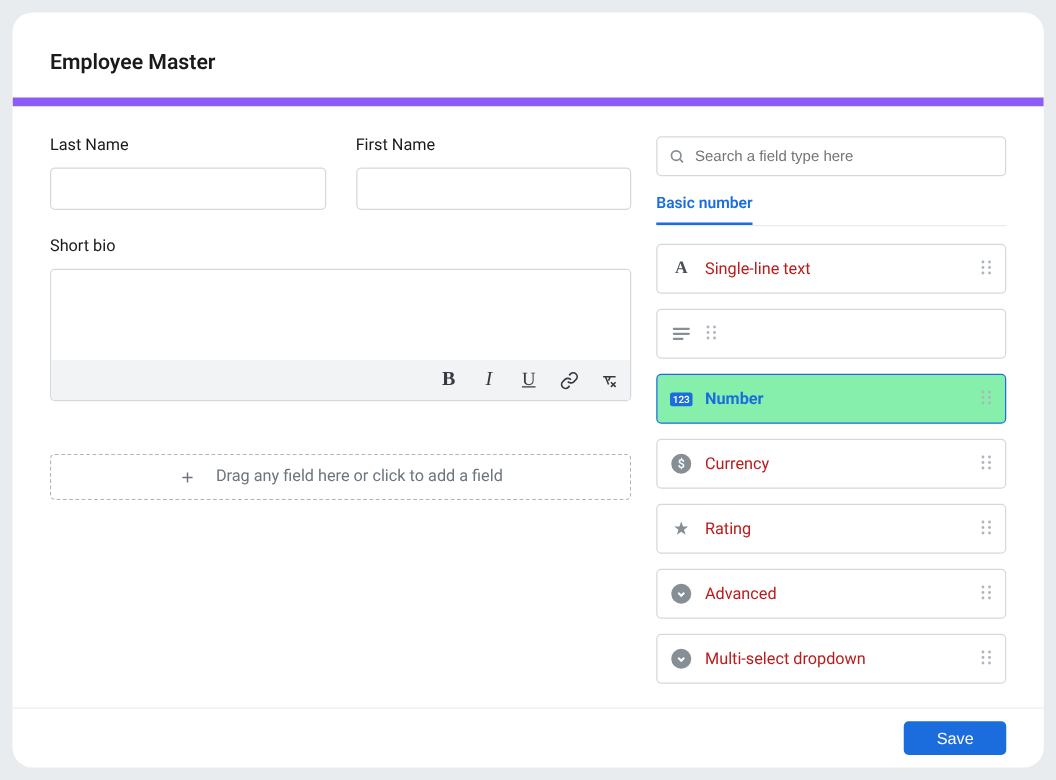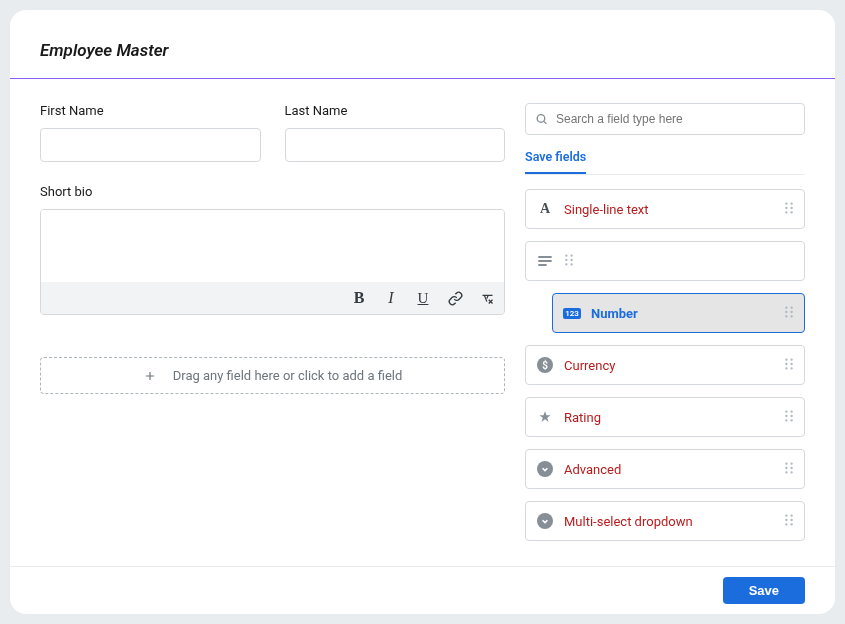--- a/index.html
+++ b/index.html
@@ -16,22 +16,21 @@
       background: #fff;
       width: 825px;
       height: 604px;
       border-radius: 16px;
       overflow: hidden;
       display: flex;
       flex-direction: column;
     }
     .header {
       padding: 30px 30px 18px;
-      border-bottom: 1px solid #8b5cf6;
-      font-style: italic;
+      border-bottom: 7px solid #8b5cf6;
     }
     .header h1 {
       font-size: 17px;
       font-weight: 600;
       color: #1a1a1a;
     }
     .content {
       display: flex;
       flex: 1;
       overflow: hidden;
@@ -158,22 +157,21 @@
       border-radius: 4px;
       height: 40px;
       display: flex;
       align-items: center;
       padding: 0 10px;
       gap: 10px;
       cursor: grab;
     }
     .field-item.selected {
       border: 1px solid #1b6dde;
-      background: #e5e5e5;
-      margin-left: 27px;
+      background: #86efac;
     }
     .field-icon {
       width: 18px;
       height: 18px;
       display: flex;
       align-items: center;
       justify-content: center;
       color: #868e96;
     }
     .field-item.selected .field-icon-box {
@@ -203,21 +201,21 @@
       display: flex;
       justify-content: flex-end;
     }
     .save-btn {
       background: #1b6dde;
       color: #fff;
       border: none;
       border-radius: 4px;
       padding: 6px 26px;
       font-size: 13px;
-      font-weight: 700;
+      font-weight: 400;
       cursor: pointer;
     }
     .circle-icon {
       width: 16px;
       height: 16px;
       border-radius: 50%;
       background: #868e96;
       display: flex;
       align-items: center;
       justify-content: center;
@@ -227,25 +225,25 @@
 <body>
 
 <div class="window">
   <div class="header">
     <h1>Employee Master</h1>
   </div>
   <div class="content">
     <div class="left-panel">
       <div class="form-row">
         <div class="field-group">
+          <label class="field-label">Last Name</label>
+          <input class="text-input" type="text" style="">
+        </div>
+        <div class="field-group">
           <label class="field-label">First Name</label>
-          <input class="text-input" type="text" style="">
-        </div>
-        <div class="field-group">
-          <label class="field-label">Last Name</label>
           <input class="text-input" type="text" style="">
         </div>
       </div>
       <div class="field-group">
         <label class="field-label">Short bio</label>
         <div class="rich-text-area">
           <div class="rich-text-body"></div>
           <div class="rich-text-toolbar">
             <span class="rt-btn" style="font-weight:900;font-family:Georgia,serif;font-size:16px">B</span>
             <span class="rt-btn" style="font-style:italic;font-family:Georgia,serif;font-size:16px">I</span>
@@ -275,21 +273,21 @@
 
     <div class="right-panel">
       <div class="search-wrap">
         <svg width="13" height="13" viewBox="0 0 24 24" fill="none" stroke="currentColor" stroke-width="2.5">
             <circle cx="11" cy="11" r="7"></circle>
             <path d="m21 21-4.3-4.3"></path>
           </svg>
         <input class="search-input" type="text" placeholder="Search a field type here" style="">
       </div>
       <div class="tabs">
-        <div class="tab active">Save fields</div>
+        <div class="tab active">Basic number</div>
       </div>
       <div class="field-list">
         <div class="field-item">
           <span class="field-icon" style="font-family:Georgia,serif;font-weight:700;font-size:14px;color:#495057">A</span>
           <span class="field-name">Single-line text</span>
           <span class="drag-handle"><svg width="10" height="14" viewBox="0 0 10 16" fill="currentColor">
                 <circle cx="2" cy="3" r="1.3"></circle>
                 <circle cx="8" cy="3" r="1.3"></circle>
                 <circle cx="2" cy="8" r="1.3"></circle>
                 <circle cx="8" cy="8" r="1.3"></circle>

